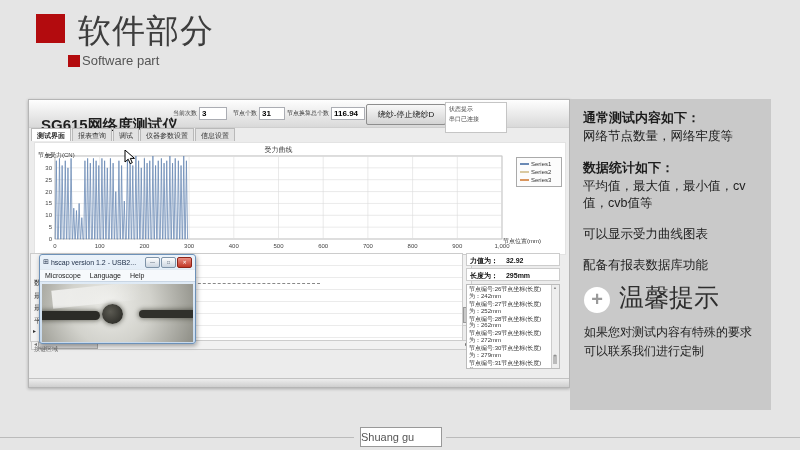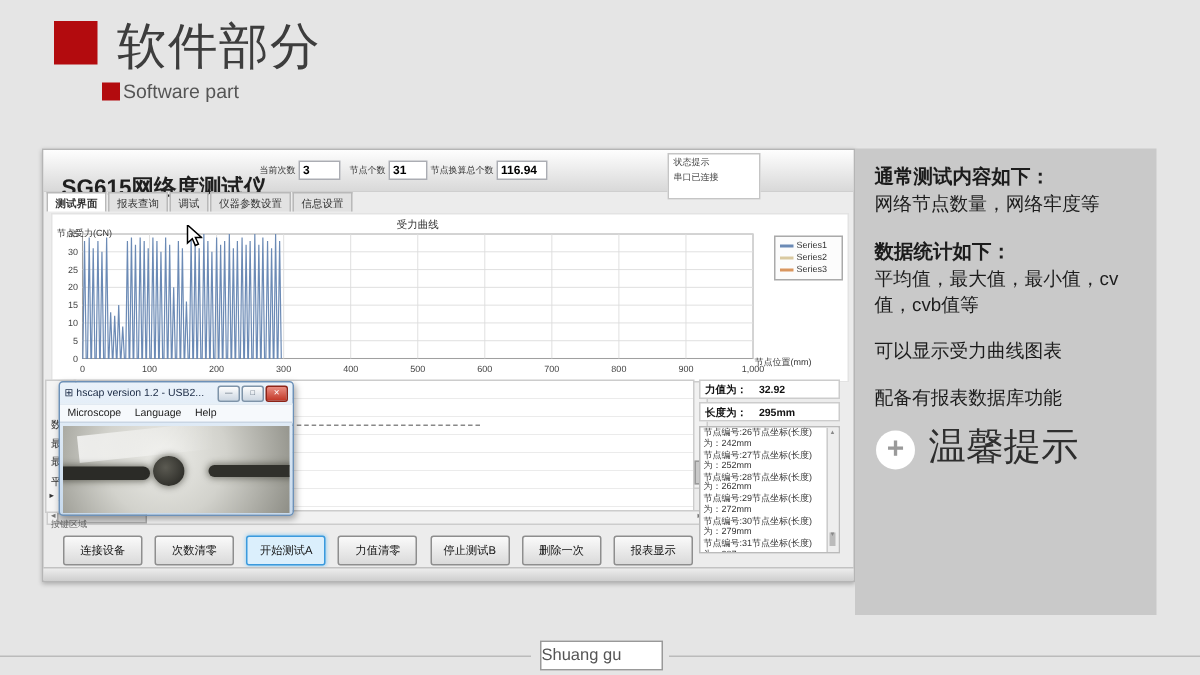--- a/index.html
+++ b/index.html
@@ -122,20 +122,21 @@
     <div class="app-header"></div>
     <div class="app-title">SG615网络度测试仪</div>
 
     <div class="fld" style="left:144px">当前次数</div>
     <div class="fld-box" style="left:170px;min-width:22px">3</div>
     <div class="fld" style="left:204px">节点个数</div>
     <div class="fld-box" style="left:230px;min-width:20px">31</div>
     <div class="fld" style="left:258px">节点换算总个数</div>
     <div class="fld-box" style="left:302px;min-width:28px">116.94</div>
 
+    <div class="wind-btn">绕纱-停止绕纱D</div>
     <div class="status-box">
       <div>状态提示</div>
       <div>串口已连接</div>
     </div>
 
     <div class="tabs" id="tabs">
         <div class="tab active">测试界面</div>
         <div class="tab">报表查询</div>
         <div class="tab">调试</div>
         <div class="tab">仪器参数设置</div>
@@ -264,40 +265,35 @@
         <div class="node-entry">节点编号:30节点坐标(长度)为：279mm</div>
         <div class="node-entry">节点编号:31节点坐标(长度)为：287mm</div>
         <div class="nodes-sb">
         <span class="up">▲</span>
         <div class="nodes-sb-thumb"></div>
         <span class="dn">▼</span>
       </div>
     </div>
 
     <div class="group-label">按键区域</div>
-    <div class="btn-row" id="btn-row">
-        <div class="app-btn">连接设备</div>
-        <div class="app-btn">次数清零</div>
-        <div class="app-btn active">开始测试A</div>
-        <div class="app-btn">力值清零</div>
-        <div class="app-btn">停止测试B</div>
-        <div class="app-btn">删除一次</div>
-        <div class="app-btn">报表显示</div>
-      </div>
     <div class="app-bottom"></div>
   </div>
 
   <div class="panel">
     <p class="ph">通常测试内容如下：</p>
     <p class="pb">网络节点数量，网络牢度等</p>
     <p class="ph">数据统计如下：</p>
     <p class="pb">平均值，最大值，最小值，cv值，cvb值等</p>
     <p class="pb">可以显示受力曲线图表</p>
     <p class="pb">配备有报表数据库功能</p>
   </div>
   <div class="tips-circle">+</div>
   <div class="tips-title">温馨提示</div>
+  <div class="tips-body">
+    <div>如果您对测试内容有特殊的要求</div>
+    <div>可以联系我们进行定制</div>
+  </div>
 
   <div class="footer-line" style="left:0;width:354px"></div>
   <div class="footer-line" style="left:446px;width:354px"></div>
   <div class="footer-box">Shuang gu</div>
 
 </div>
 
 </body></html>

